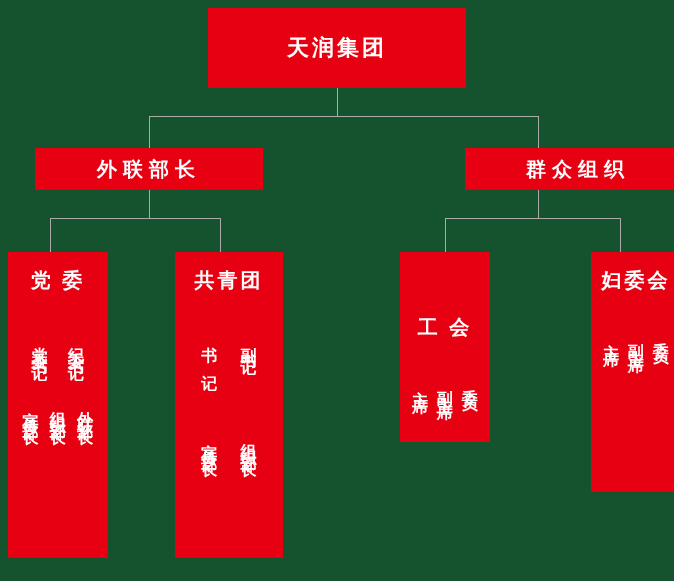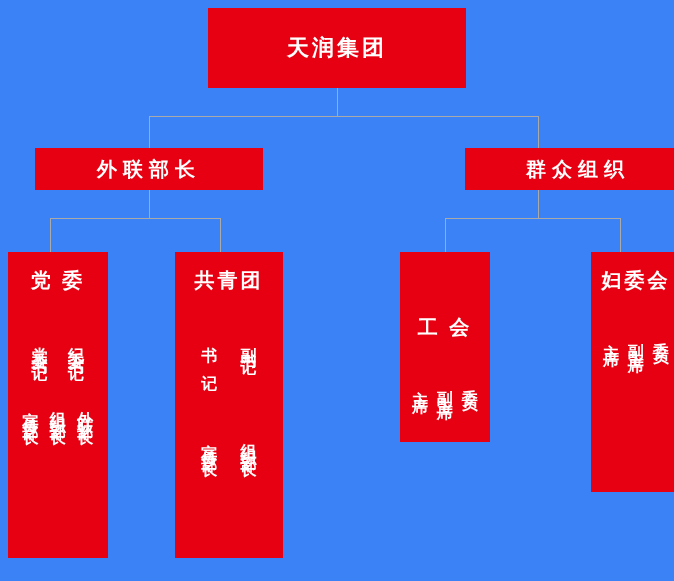--- a/index.html
+++ b/index.html
@@ -2,21 +2,21 @@
 <html><head>
 <meta charset="utf-8">
 <style>
   * { margin: 0; padding: 0; box-sizing: border-box; }
   html, body { background: #ffffff; }
   body { font-family: "Liberation Sans", "DejaVu Sans", sans-serif; }
   .canvas {
     position: relative;
     width: 674px;
     height: 581px;
-    background: #3b82f6;
+    background: #14532d;
     overflow: hidden;
   }
   .box {
     position: absolute;
     background: #e60012;
     color: #ffffff;
     font-weight: bold;
   }
   .root-box {
     left: 208px; top: 8px; width: 258px; height: 80px;

